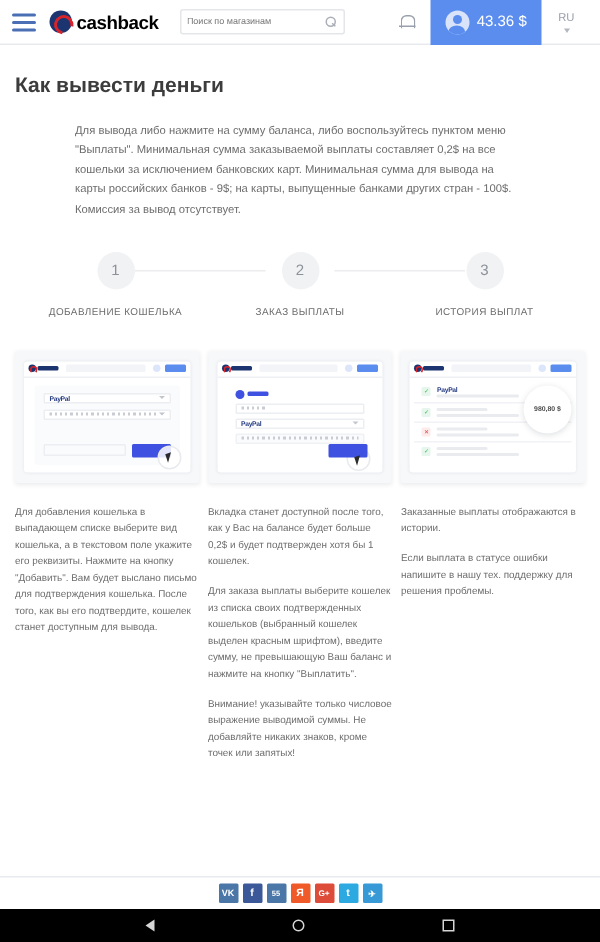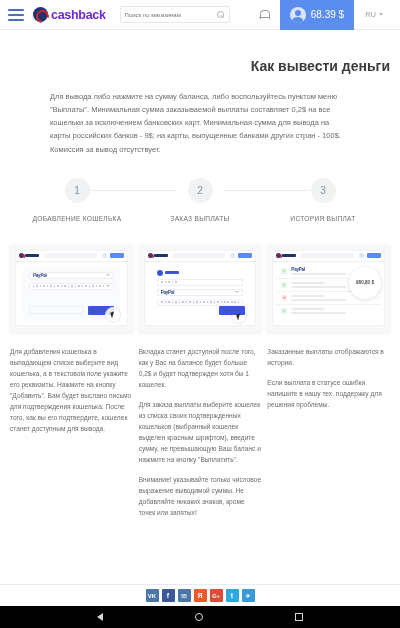--- a/index.html
+++ b/index.html
@@ -19,21 +19,21 @@
   }
   .burger { width: 16px; height: 12px; display: flex; flex-direction: column; justify-content: space-between; margin-right: 9px; }
   .burger span { display: block; height: 2px; background: #4a6fb5; border-radius: 1px; }
   .brand { display: flex; align-items: center; gap: 3px; }
   .logo-mark { width: 15px; height: 15px; border-radius: 50%; background: #1c3570; position: relative; display: inline-block; }
   .logo-mark::after {
     content: ""; position: absolute; left: 3px; top: 3px; width: 9px; height: 9px;
     border-radius: 50%; border: 2.5px solid #d8232a; border-bottom-color: transparent;
     transform: rotate(-35deg);
   }
-  .brand-text { font-size: 12.5px; font-weight: bold; color: #6d28d9; letter-spacing: -0.3px; }
+  .brand-text { font-size: 12.5px; font-weight: bold; color: #000000; letter-spacing: -0.3px; }
   .search-box {
     margin-left: 14px; width: 110px; height: 17px; border: 1px solid #e4e6ea; border-radius: 2px;
     display: flex; align-items: center; padding: 0 4px; background: #fff;
   }
   .search-input { border: none; outline: none; font-size: 6px; color: #b7bcc4; flex: 1; background: transparent; font-family: "Liberation Sans", sans-serif; }
   .search-icon { width: 8px; height: 8px; position: relative; flex-shrink: 0; }
   .search-icon::before { content: ""; position: absolute; left: 0; top: 0; width: 5px; height: 5px; border: 1px solid #a9aeb7; border-radius: 50%; }
   .search-icon::after { content: ""; position: absolute; left: 4.5px; top: 5px; width: 3px; height: 1px; background: #a9aeb7; transform: rotate(45deg); }
   .header-spacer { flex: 1; }
   .bell { width: 11px; height: 12px; position: relative; margin-right: 10px; }
@@ -42,26 +42,26 @@
     border: 1.2px solid #9aa0ab; border-bottom: none; border-radius: 4px 4px 0 0;
   }
   .bell::after { content: ""; position: absolute; left: 0; top: 8px; width: 11px; height: 1.2px; background: #9aa0ab; }
   .balance-pill {
     height: 30px; background: #5b8def; display: flex; align-items: center; gap: 5px; padding: 0 10px;
   }
   .avatar { width: 16px; height: 16px; border-radius: 50%; background: #d9e4fb; position: relative; overflow: hidden; flex-shrink: 0; }
   .avatar::before { content: ""; position: absolute; left: 5px; top: 3px; width: 6px; height: 6px; border-radius: 50%; background: #5b8def; }
   .avatar::after { content: ""; position: absolute; left: 2.5px; top: 10.5px; width: 11px; height: 8px; border-radius: 50% 50% 0 0; background: #5b8def; }
   .balance-text { font-size: 10px; color: #fff; font-weight: normal; white-space: nowrap; }
-  .lang { font-size: 7.5px; color: #9aa0ab; padding: 0 9px 0 11px; display: flex; align-items: center; gap: 3px; }
+  .lang { font-size: 7.5px; color: #9aa0ab; padding: 0 9px 0 11px; display: flex; align-items: center; gap: 3px; flex-direction: column; }
   .caret { width: 0; height: 0; border-left: 2.5px solid transparent; border-right: 2.5px solid transparent; border-top: 3px solid #b3b8c0; }
 
   
   .content { flex: 1; padding: 0 10px; overflow: hidden; }
-  .page-title { text-align: right; font-size: 14px; font-weight: bold; color: #3c3c3c; margin-top: 28px; }
+  .page-title { text-align: left; font-size: 14px; font-weight: bold; color: #3c3c3c; margin-top: 18px; }
   .intro {
     text-align: center; font-size: 7.5px; line-height: 1.75; color: #6d6d6d;
     margin: 21px auto 0; max-width: 368px;
   }
   .detail {
     font-size: 7.5px; line-height: 1.75; color: #6d6d6d;
     margin: 16px auto 0; max-width: 300px;
   }
 
   
@@ -150,21 +150,21 @@
       <span class="brand-text">cashback</span>
     </div>
     <div class="search-box">
       <input class="search-input" value="" placeholder="Поиск по магазинам" style="">
       <span class="search-icon"></span>
     </div>
     <div class="header-spacer"></div>
     <div class="bell"></div>
     <div class="balance-pill">
       <span class="avatar"></span>
-      <span class="balance-text">68.39 $</span>
+      <span class="balance-text">43.36 $</span>
     </div>
     <div class="lang">
       <span>RU</span>
       <span class="caret"></span>
     </div>
   </div>
 
   <div class="content">
     <div class="page-title">Как вывести деньги</div>
     <div class="detail">Для вывода либо нажмите на сумму баланса, либо воспользуйтесь пунктом меню "Выплаты". Минимальная сумма заказываемой выплаты составляет 0,2$ на все кошельки за исключением банковских карт. Минимальная сумма для вывода на карты российских банков - 9$; на карты, выпущенные банками других стран - 100$. Комиссия за вывод отсутствует.</div>

